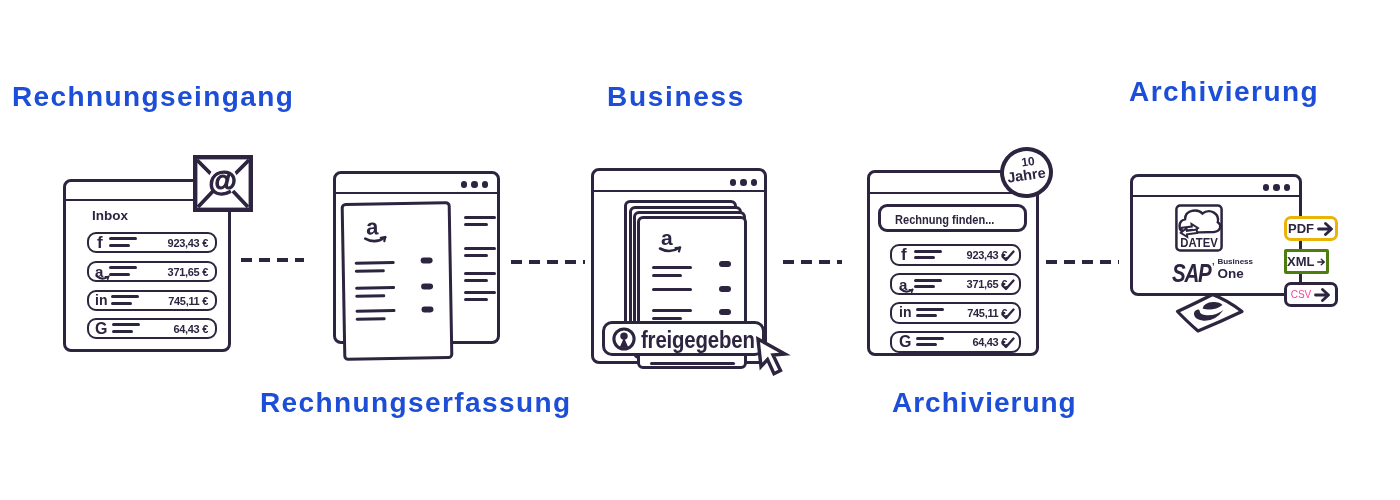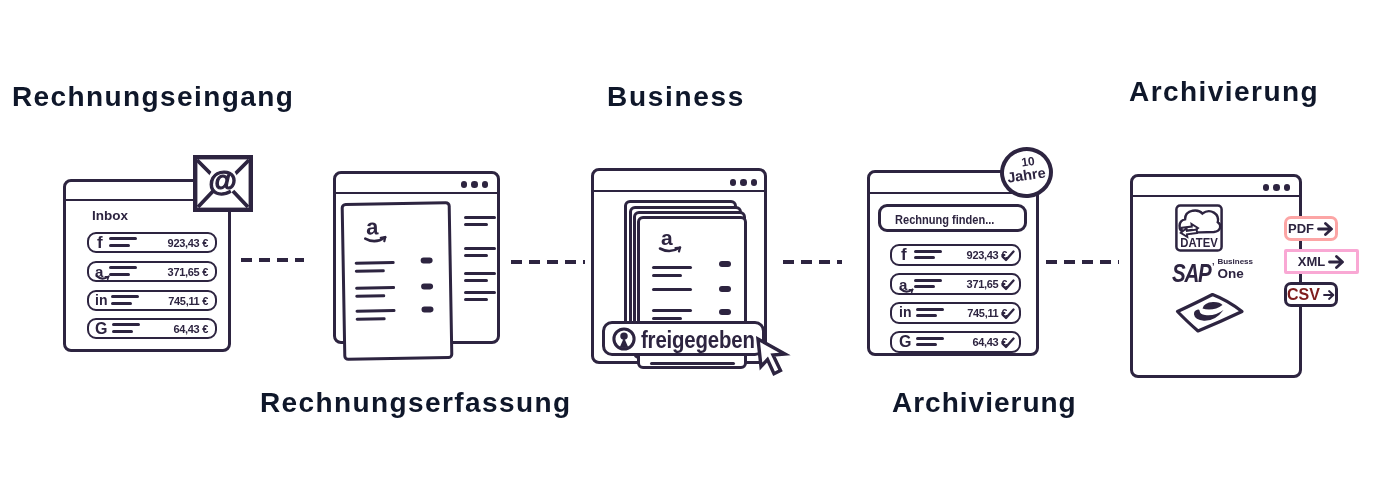--- a/index.html
+++ b/index.html
@@ -1,19 +1,19 @@
 <!DOCTYPE html>
 <html><head>
 <meta charset="utf-8">
 <style>
   html,body{margin:0;padding:0;}
   body{width:1400px;height:500px;background:#ffffff;position:relative;overflow:hidden;
        font-family:"Liberation Sans",sans-serif;color:#332b48;}
   .abs{position:absolute;}
-  .h1{font-weight:bold;font-size:28px;color:#0f172a;white-space:nowrap;}
+  .h1{font-weight:bold;font-size:28px;color:#1d4ed8;white-space:nowrap;}
   .win{position:absolute;background:#fff;border:3px solid #2d2440;border-radius:8px;box-sizing:border-box;}
   .tbar{position:absolute;left:0;right:0;top:0;border-bottom:2.5px solid #2d2440;box-sizing:border-box;}
   .dots{position:absolute;display:flex;gap:4px;}
   .dots i{width:6.5px;height:6.5px;border-radius:50%;background:#2d2440;display:block;}
   .row{position:absolute;background:#fff;border:2.8px solid #2d2440;border-radius:9px;box-sizing:border-box;display:flex;align-items:center;}
   .lines2{position:relative;width:30px;height:11px;}
   .lines2 b, .lines2 i{position:absolute;left:0;height:3.3px;background:#2d2440;border-radius:2px;display:block;}
   .lines2 b{top:0;width:28px;}
   .lines2 i{top:6.5px;width:21px;}
   .amt{font-weight:bold;font-size:11px;letter-spacing:-0.3px;color:#2d2440;white-space:nowrap;}
@@ -222,21 +222,21 @@
       <path d="M1.5 6.5 L5 10 L12.5 1.5" fill="none" stroke="#2d2440" stroke-width="2.3" stroke-linecap="round" stroke-linejoin="round"></path>
     </svg>
     <span style="width:4px;"></span>
 </div>
 
 <div class="abs" style="left:1000px;top:147px;width:53px;height:51px;background:#fff;border:4px solid #2d2440;border-radius:50%;box-sizing:border-box;text-align:center;transform:rotate(-8deg);">
   <div style="font-weight:bold;font-size:12px;color:#2d2440;margin-top:4.5px;line-height:12px;margin-left:6px;">10</div>
   <div style="font-weight:bold;font-size:14.5px;color:#2d2440;line-height:14px;margin-left:-1px;">Jahre</div>
 </div>
 
-<div class="win" style="left:1130px;top:174px;width:172px;height:204px;">
+<div class="win" style="left:1130px;top:174px;width:172px;height:122px;">
   <div class="tbar" style="height:20px;"></div>
   <div class="dots" style="right:9px;top:7px;">
       <i></i>
       <i></i>
       <i></i>
     </div>
 
   <svg class="abs" style="left:41px;top:26px;" width="50" height="50" viewBox="0 0 52 52">
     <rect x="2.5" y="2.5" width="47" height="47" rx="4" fill="#fff" stroke="#2d2440" stroke-width="2.6"></rect>
     <path d="M11 30.5 Q5.5 29.5 5.8 23.5 Q6 18 11.5 17 Q11.5 9.5 19.5 8 Q26.5 7 29.5 11 Q35.5 6.5 41.5 10 Q47 13.5 45.5 20 Q48.8 22 48 25.5 Q47 29.5 41.5 30.2 L27 30.5 Z" fill="none" stroke="#2d2440" stroke-width="2.5"></path>
@@ -249,30 +249,30 @@
     <span style="display:inline-block;transform:scaleX(0.82);transform-origin:left;font-weight:bold;font-size:25px;font-style:italic;color:#2d2440;letter-spacing:-1.5px;line-height:22px;">SAP</span><span style="font-weight:bold;font-size:9px;color:#2d2440;vertical-align:13px;margin-left:-7px;">ʼ</span><span style="display:inline-block;vertical-align:4px;margin-left:3px;"><span style="display:block;font-weight:bold;font-size:8px;color:#2d2440;line-height:8px;">Business</span><span style="display:block;font-weight:bold;font-size:13.5px;color:#2d2440;line-height:11px;margin-top:2px;">One</span></span>
   </div>
 
   <svg class="abs" style="left:39px;top:113px;" width="74" height="48" viewBox="0 0 74 48">
     <path d="M40.5 4.5 Q56 10.5 70 21.5 Q49 31.5 26 41 Q14 30.5 5.5 21.5 Q25 12.5 40.5 4.5 Z" fill="#fff" stroke="#2d2440" stroke-width="3.2" stroke-linejoin="round"></path>
     <path d="M30.5 18.5 Q32 12.5 41 12 Q48 11.8 50.5 15 Q44.5 19.5 37 19.5 Q33 19.5 30.5 18.5 Z" fill="#2d2440"></path>
     <path d="M26 19.5 Q21.5 20.5 22 24.5 Q22.8 30 32 30.8 Q43.5 31.2 51.5 20 Q42.5 26.5 33 25 Q28 24 27.8 21.5 Q27.6 19 26 19.5 Z" fill="#2d2440"></path>
   </svg>
 </div>
 
-<div class="abs" style="left:1284px;top:216px;width:54px;height:25px;background:#fff;border:3px solid #fca5a5;border-radius:7px;box-sizing:border-box;display:flex;align-items:center;justify-content:center;">
+<div class="abs" style="left:1284px;top:216px;width:54px;height:25px;background:#fff;border:3px solid #eab308;border-radius:7px;box-sizing:border-box;display:flex;align-items:center;justify-content:center;">
   <span style="font-weight:bold;font-size:13px;color:#2d2440;">PDF</span>
     <svg width="17" height="14" viewBox="0 0 17 14" style="margin-left:3px;">
       <path d="M1.5 7 H13 M8.5 1.5 L14.5 7 L8.5 12.5" fill="none" stroke="#2d2440" stroke-width="2.8" stroke-linecap="round" stroke-linejoin="round"></path>
     </svg>
 </div>
-<div class="abs" style="left:1284px;top:249px;width:75px;height:25px;background:#fff;border:3px solid #f9a8d4;border-radius:2px;box-sizing:border-box;display:flex;align-items:center;justify-content:center;">
+<div class="abs" style="left:1284px;top:249px;width:45px;height:25px;background:#fff;border:3px solid #4d7c0f;border-radius:2px;box-sizing:border-box;display:flex;align-items:center;justify-content:center;">
   <span style="font-weight:bold;font-size:13px;color:#2d2440;">XML</span>
     <svg width="17" height="14" viewBox="0 0 17 14" style="margin-left:3px;">
       <path d="M1.5 7 H13 M8.5 1.5 L14.5 7 L8.5 12.5" fill="none" stroke="#2d2440" stroke-width="2.8" stroke-linecap="round" stroke-linejoin="round"></path>
     </svg>
 </div>
 <div class="abs" style="left:1284px;top:282px;width:54px;height:25px;background:#fff;border:3px solid #2d2440;border-radius:7px;box-sizing:border-box;display:flex;align-items:center;justify-content:center;">
-  <span style="font-weight:bold;font-size:16px;color:#7f1d1d;">CSV</span>
+  <span style="font-weight:normal;font-size:10px;color:#ec4899;">CSV</span>
     <svg width="17" height="14" viewBox="0 0 17 14" style="margin-left:3px;">
       <path d="M1.5 7 H13 M8.5 1.5 L14.5 7 L8.5 12.5" fill="none" stroke="#2d2440" stroke-width="2.8" stroke-linecap="round" stroke-linejoin="round"></path>
     </svg>
 </div>
 
 </body></html>

